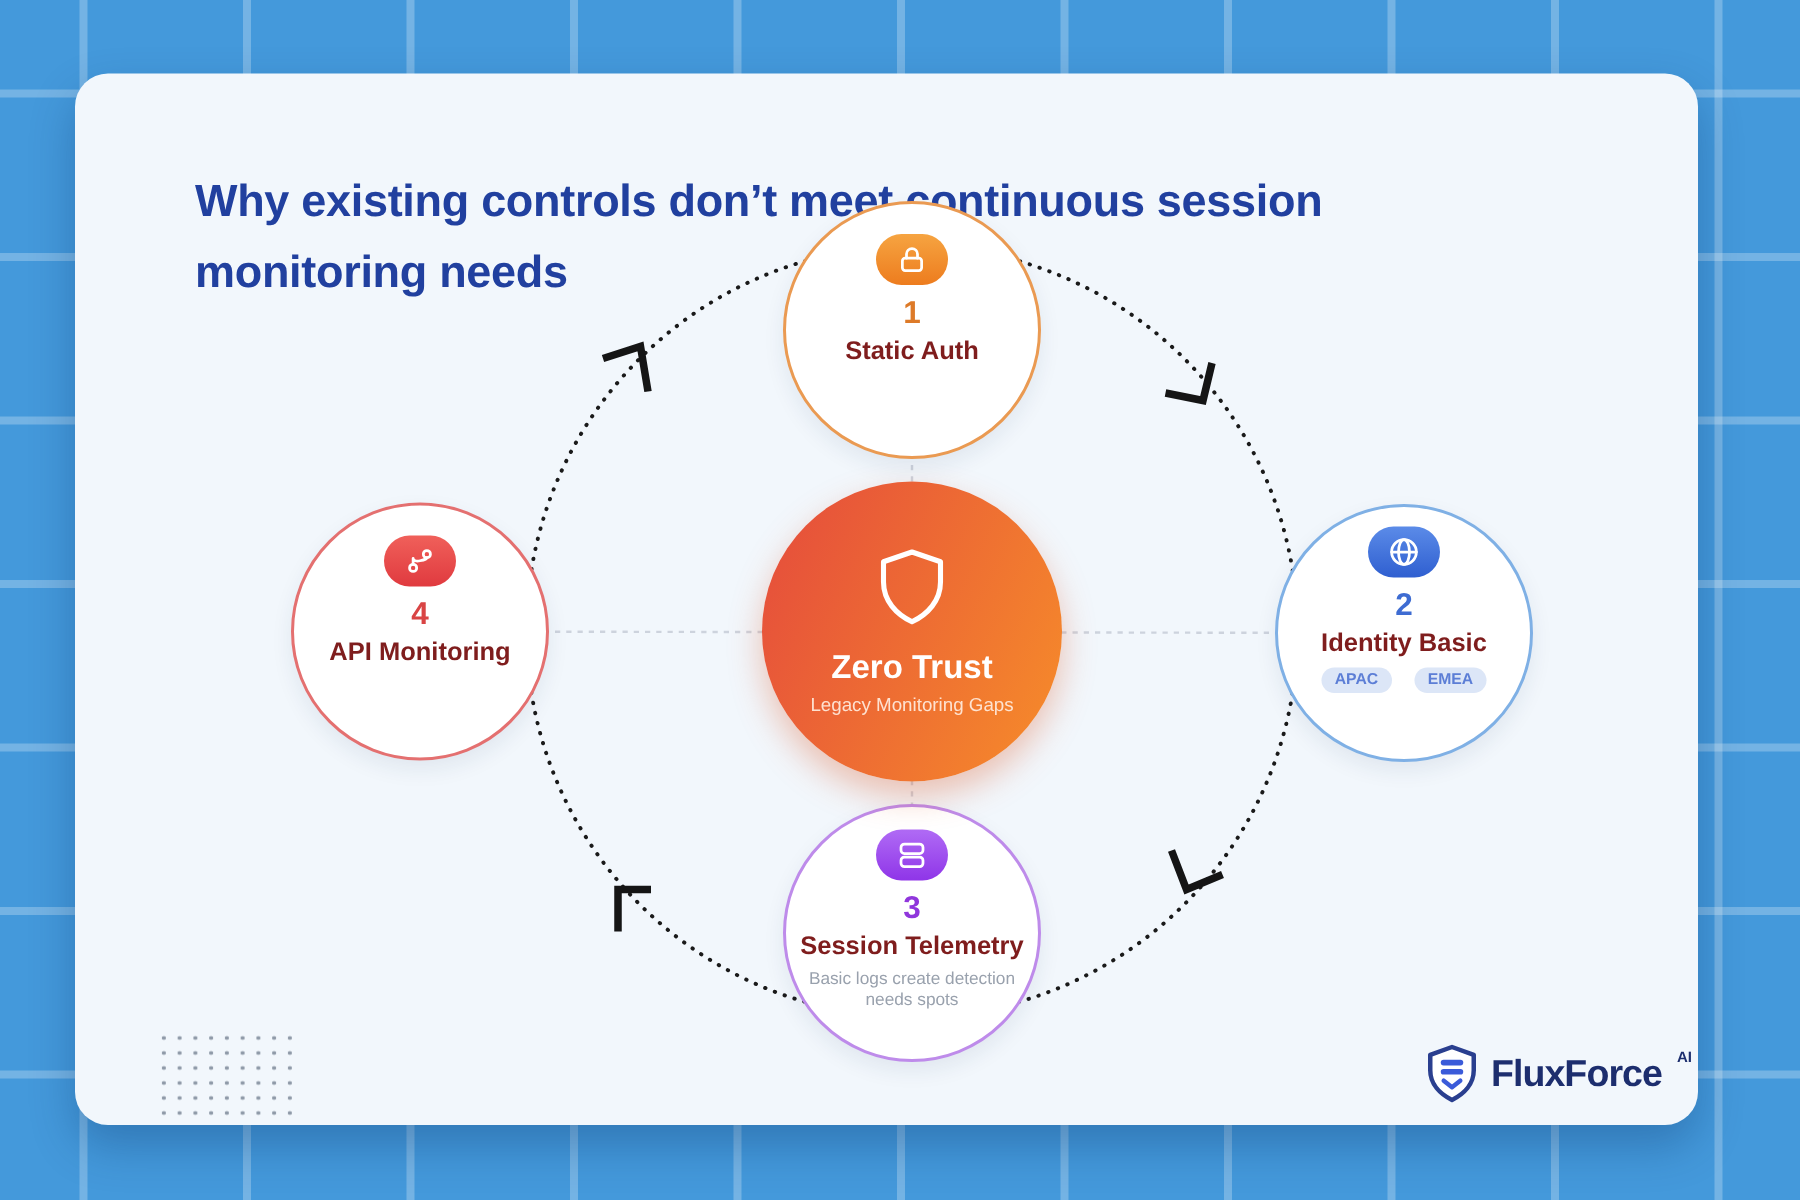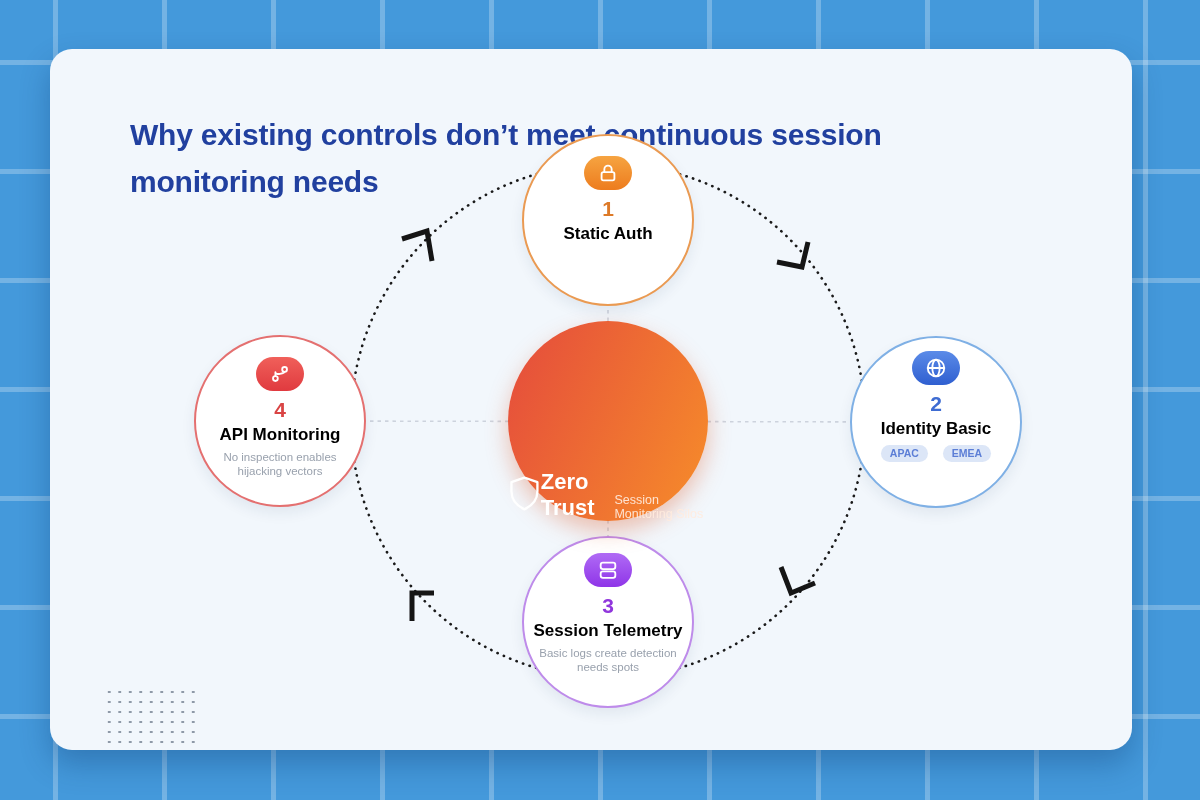--- a/index.html
+++ b/index.html
@@ -25,29 +25,29 @@
   .node--right{left:850px;top:336px;border:2.5px solid #7FB0E5;padding-top:13px;}
   .node--bottom{left:522px;top:536px;border:2.5px solid #BE8BEA;padding-top:15px;}
   .node--left{left:194px;top:335px;border:2.5px solid #E47070;padding-top:20px;}
   .badge{width:48px;height:34px;border-radius:17px;display:flex;align-items:center;justify-content:center;flex:none;}
   .badge--orange{background:linear-gradient(180deg,#F6A441,#ED7C1E);}
   .badge--blue{background:linear-gradient(180deg,#5B8BE8,#2F5FD0);}
   .badge--purple{background:linear-gradient(180deg,#B06BF5,#8F35E8);}
   .badge--red{background:linear-gradient(180deg,#F0605A,#E03A3F);}
   .node-number{font-size:21px;font-weight:700;margin-top:7px;}
   .num--orange{color:#DD7A28;} .num--blue{color:#3E6CD2;} .num--purple{color:#9036DC;} .num--red{color:#D94444;}
-  .node-title{font-size:17px;font-weight:700;color:#000000;margin-top:3px;}
+  .node-title{font-size:17px;font-weight:700;color:#7f1d1d;margin-top:3px;}
   .node-desc{font-size:11.5px;line-height:14px;color:#99A1AD;margin-top:5px;width:148px;text-align:center;}
   .tags{display:flex;gap:15px;margin-top:6px;}
   .tag{font-size:10.5px;font-weight:700;color:#5C7ED6;background:#DCE6F7;
     padding:2px 9px 3px;border-radius:9px;}
   
   .node--center{position:absolute;left:508px;top:321px;width:200px;height:200px;border-radius:50%;
     background:linear-gradient(115deg,#E6503B 8%,#F5882B 92%);z-index:3;
-    display:flex;align-items:flex-end;justify-content:center;
+    display:flex;flex-direction:column;align-items:center;justify-content:center;
     box-shadow:0 10px 22px rgba(220,90,40,0.35);}
   .center-title{font-size:22px;font-weight:700;color:#ffffff;margin-top:13px;}
   .center-sub{font-size:12.5px;color:rgba(255,236,222,0.92);margin-top:5px;}
   
   .dots{position:absolute;left:104px;top:687px;width:94px;height:58px;z-index:2;
     background-image:radial-gradient(circle,#8F9AA8 1.15px, transparent 1.45px);
     background-size:10.5px 10px;}
   .brand{position:absolute;right:72px;top:694px;height:44px;display:flex;align-items:center;gap:9px;z-index:2;}
   .brand-name{font-size:25px;font-weight:800;color:#1D2E6E;letter-spacing:-0.6px;}
   .brand-sup{font-size:10px;font-weight:700;color:#1D2E6E;align-self:flex-start;margin-top:6px;margin-left:1px;}
@@ -115,26 +115,35 @@
   <div class="node node--left">
     <div class="badge badge--red">
       <svg width="22" height="22" viewBox="0 0 24 24" fill="none" stroke="#ffffff" stroke-width="2" stroke-linecap="round" stroke-linejoin="round">
         <circle cx="7" cy="17" r="2.6"></circle>
         <circle cx="17" cy="7" r="2.6"></circle>
         <path d="M7 14.4 V10 M7 10 c0 4 10 1 10 -0.4"></path>
       </svg>
     </div>
     <div class="node-number num--red">4</div>
     <div class="node-title">API Monitoring</div>
-    <div class="node-desc">No inspection enables hijacking vectors</div>
   </div>
 
   <div class="node--center">
     <svg width="48" height="54" viewBox="0 0 48 54" fill="none" stroke="#ffffff" stroke-width="3.4" stroke-linejoin="round">
       <path d="M24 3 L43 9.5 V23 c0 12.5 -8.5 21.5 -19 26.5 C13.5 44.5 5 35.5 5 23 V9.5 Z"></path>
     </svg>
     <div class="center-title">Zero Trust</div>
-    <div class="center-sub">Session Monitoring Silos</div>
+    <div class="center-sub">Legacy Monitoring Gaps</div>
   </div>
 
   <div class="dots"></div>
 
+  <div class="brand">
+    <svg width="34" height="40" viewBox="0 0 34 40">
+      <path d="M17 2 L31.5 7.2 V17.5 c0 9.3 -6.7 16 -14.5 19.8 C9.2 33.5 2.5 26.8 2.5 17.5 V7.2 Z" fill="#ffffff" stroke="#2A3F8F" stroke-width="3" stroke-linejoin="round"></path>
+      <rect x="9.5" y="10.5" width="15" height="3.8" rx="1.9" fill="#3B5BD9"></rect>
+      <rect x="9.5" y="16.6" width="15" height="3.8" rx="1.9" fill="#3B5BD9"></rect>
+      <path d="M11.5 24.5 L17 28.8 L22.5 24.5" fill="none" stroke="#3B5BD9" stroke-width="3" stroke-linecap="round" stroke-linejoin="round"></path>
+    </svg>
+    <span class="brand-name">FluxForce</span>
+    <span class="brand-sup">AI</span>
+  </div>
 </div>
 
 </body></html>

